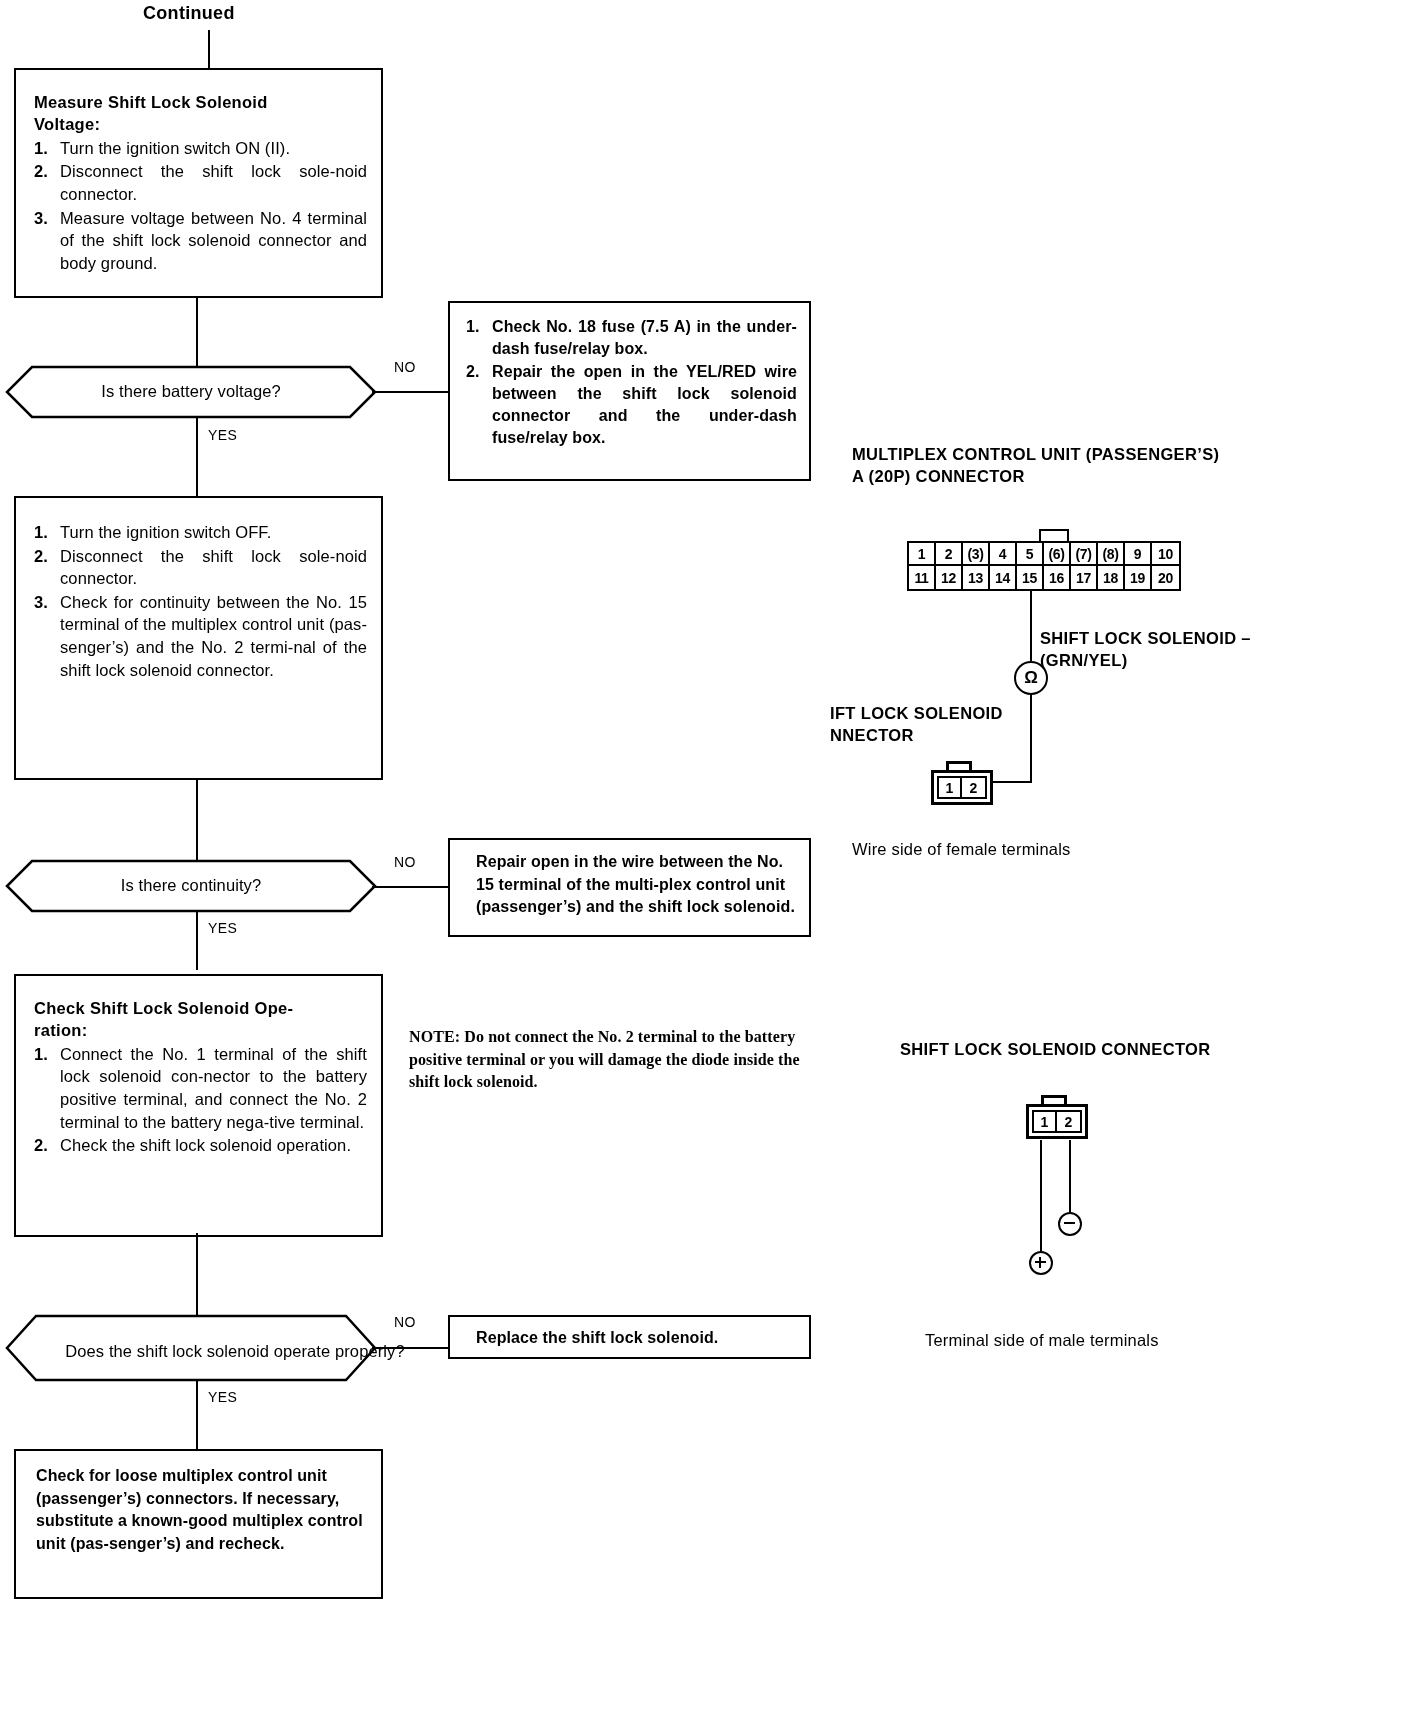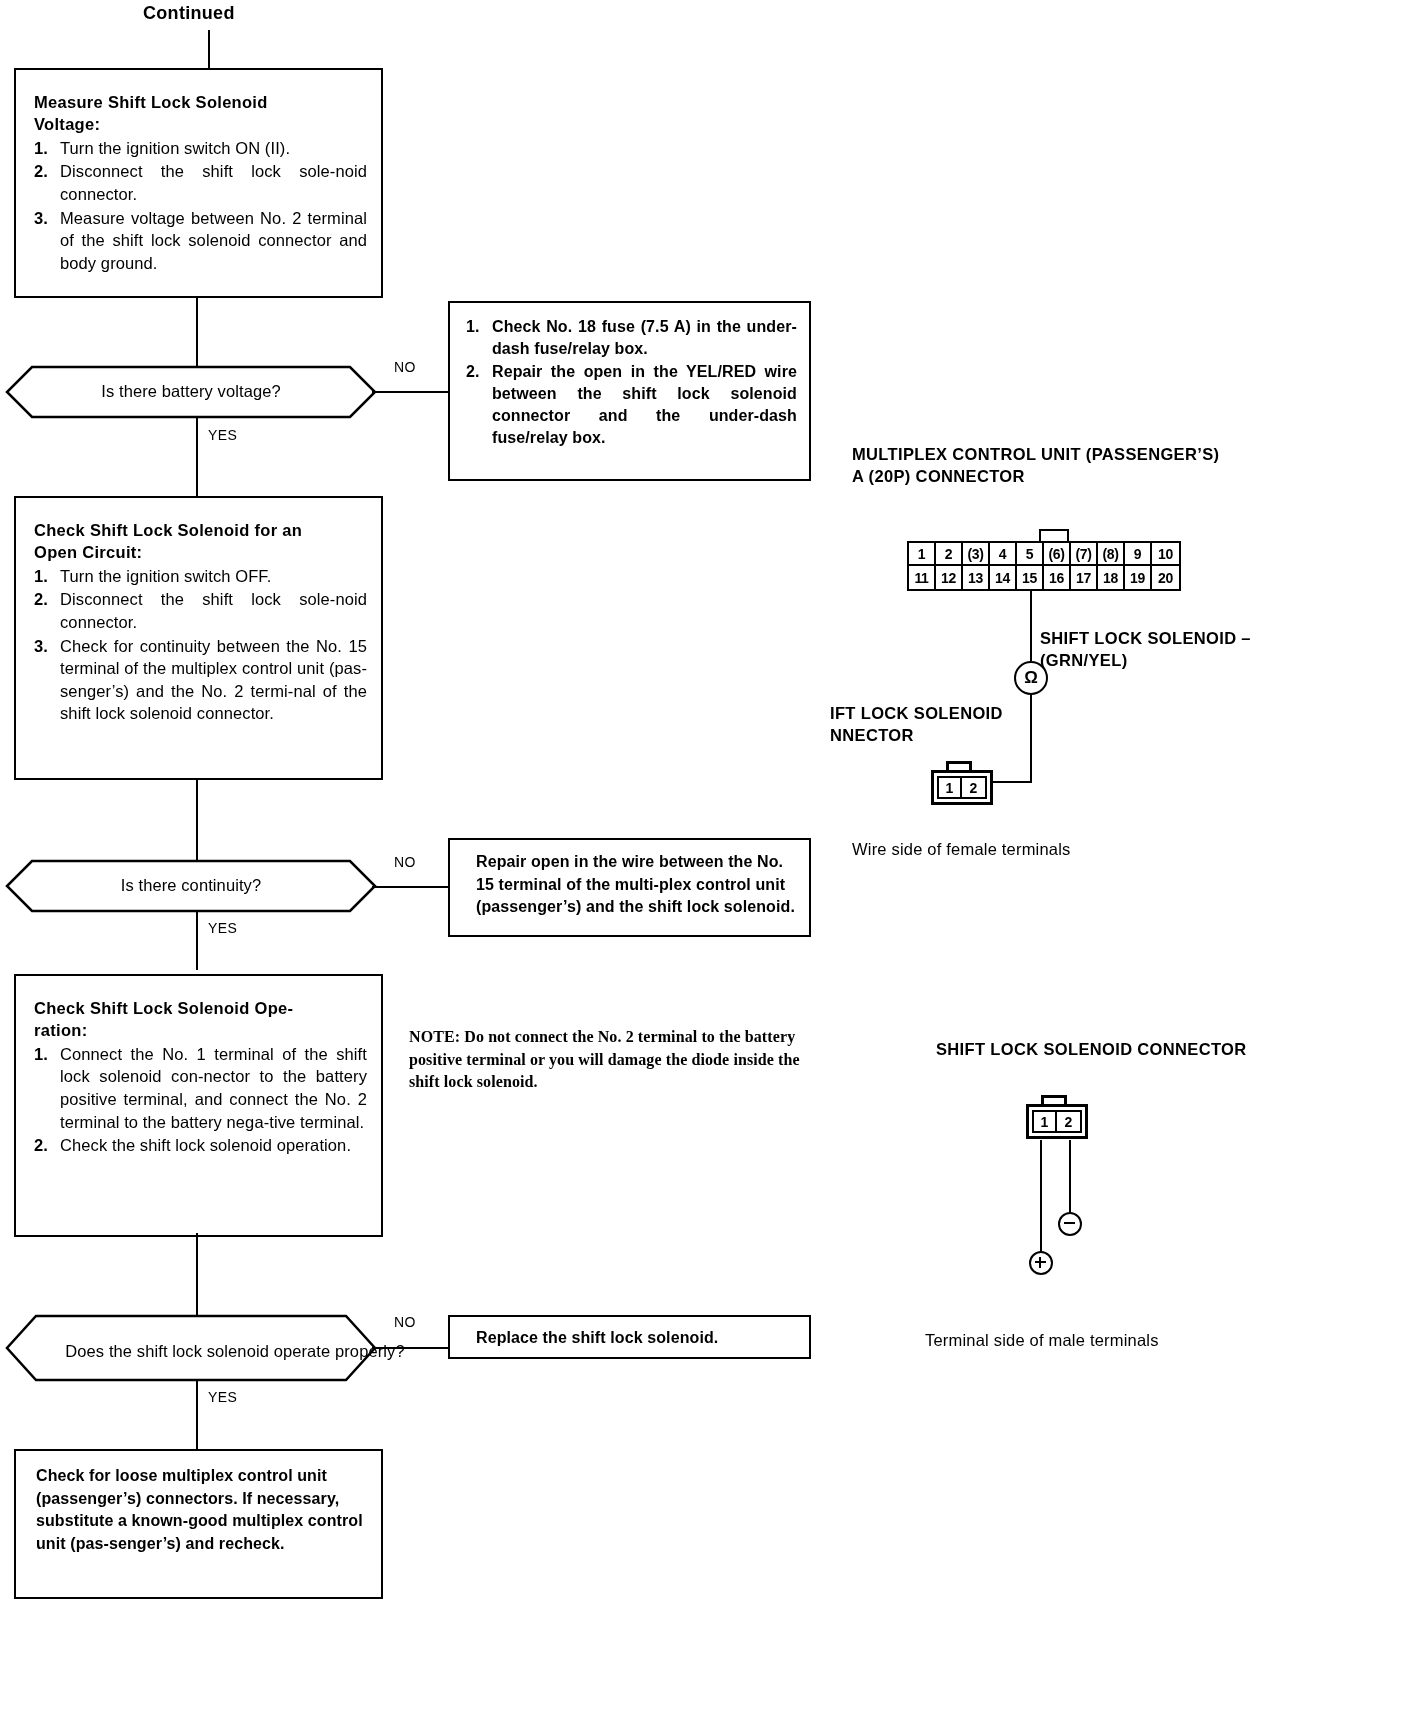--- a/index.html
+++ b/index.html
@@ -248,21 +248,21 @@
       <li>
         <span class="num">1.</span>
         <span class="txt">Turn the ignition switch ON (II).</span>
       </li>
       <li>
         <span class="num">2.</span>
         <span class="txt">Disconnect the shift lock sole-noid connector.</span>
       </li>
       <li>
         <span class="num">3.</span>
-        <span class="txt">Measure voltage between No. 2 terminal of the shift lock solenoid connector and body ground.</span>
+        <span class="txt">Measure voltage between No. 4 terminal of the shift lock solenoid connector and body ground.</span>
       </li>
     </ul>
   </div>
 </div>
 
 <div class="vline" style="left:196px; top:298px; height:68px;"></div>
 
 <div class="decision" style="left:6px; top:366px; width:370px; height:52px;">
   <svg width="370" height="52" viewBox="0 0 370 52">
     <polygon points="26,1 344,1 369,26 344,51 26,51 1,26" fill="#fff" stroke="#000" stroke-width="2.5"></polygon>
@@ -285,24 +285,20 @@
       <li>
         <span class="num">2.</span>
         <span class="txt">Repair the open in the YEL/RED wire between the shift lock solenoid connector and the under-dash fuse/relay box.</span>
       </li>
     </ul>
   </div>
 </div>
 
 <div class="pbox" style="left:14px; top:496px; width:369px; height:284px;">
   <div class="pbox-inner">
-    <div class="btitle">
-      <div>Check Shift Lock Solenoid for an</div>
-      <div>Open Circuit:</div>
-    </div>
     <ul class="olist">
       <li>
         <span class="num">1.</span>
         <span class="txt">Turn the ignition switch OFF.</span>
       </li>
       <li>
         <span class="num">2.</span>
         <span class="txt">Disconnect the shift lock sole-noid connector.</span>
       </li>
       <li>
@@ -431,21 +427,21 @@
 </div>
 
 <div class="conn2-tab" style="left:946px; top:761px;"></div>
 <div class="conn2" style="left:931px; top:770px;">
   <div class="c2pin">1</div>
   <div class="c2pin">2</div>
 </div>
 
 <div class="rcaption" style="left:852px; top:840px;">Wire side of female terminals</div>
 
-<div class="rheading" style="left:900px; top:1038px; width:400px;margin-left:36px;">SHIFT LOCK SOLENOID CONNECTOR</div>
+<div class="rheading" style="left:900px; top:1038px; width:400px;">SHIFT LOCK SOLENOID CONNECTOR</div>
 
 <div class="conn2-tab" style="left:1041px; top:1095px;"></div>
 <div class="conn2" style="left:1026px; top:1104px;">
   <div class="c2pin">1</div>
   <div class="c2pin">2</div>
 </div>
 
 <div class="vline" style="left:1040px; top:1140px; height:122px;"></div>
 <div class="vline" style="left:1069px; top:1140px; height:80px;"></div>
 

